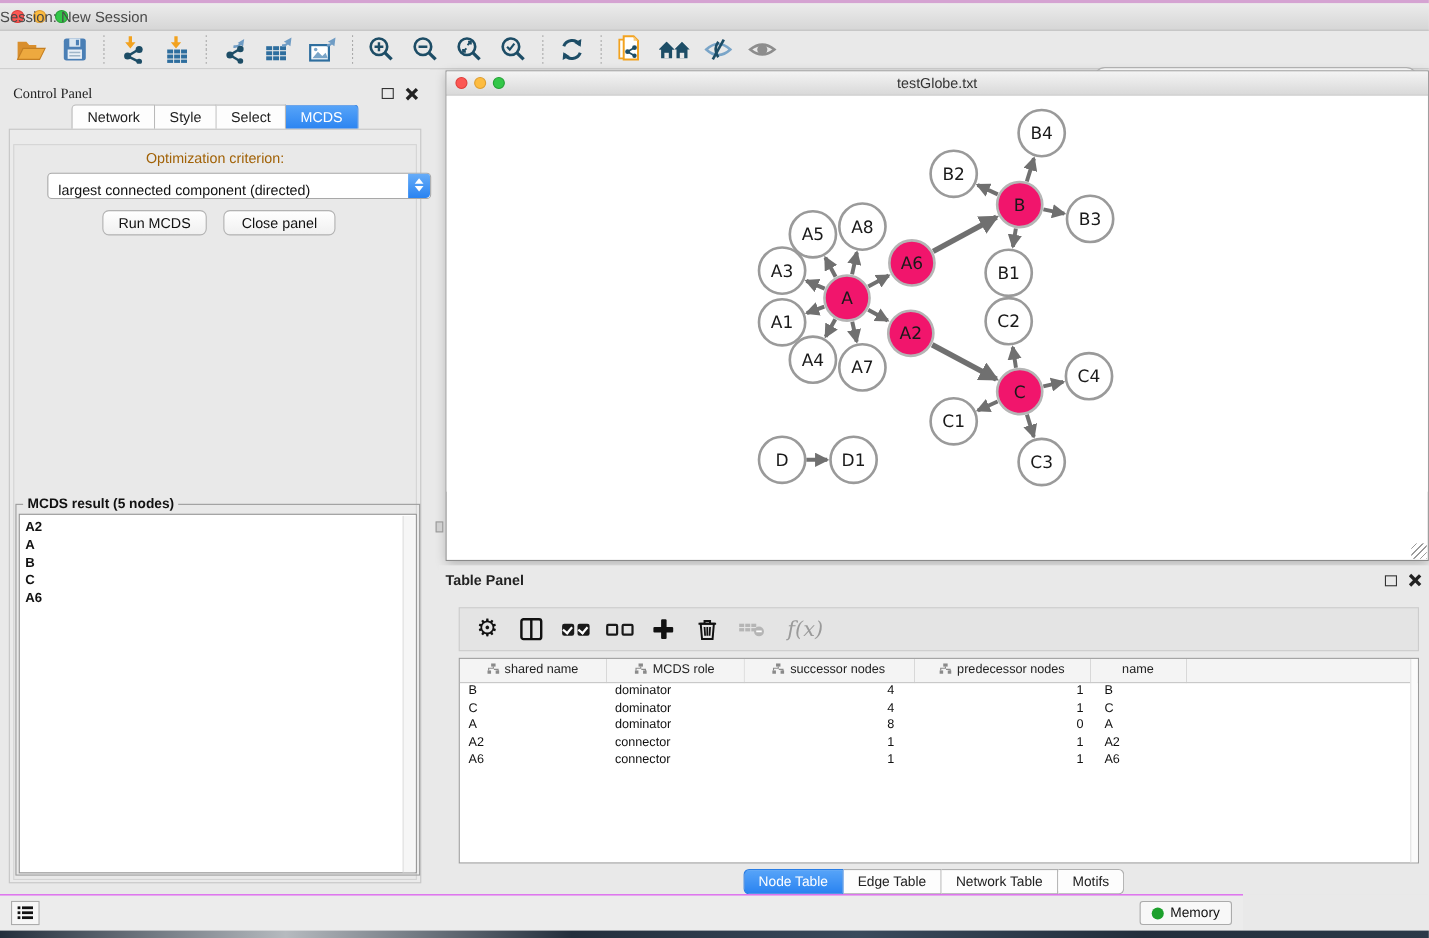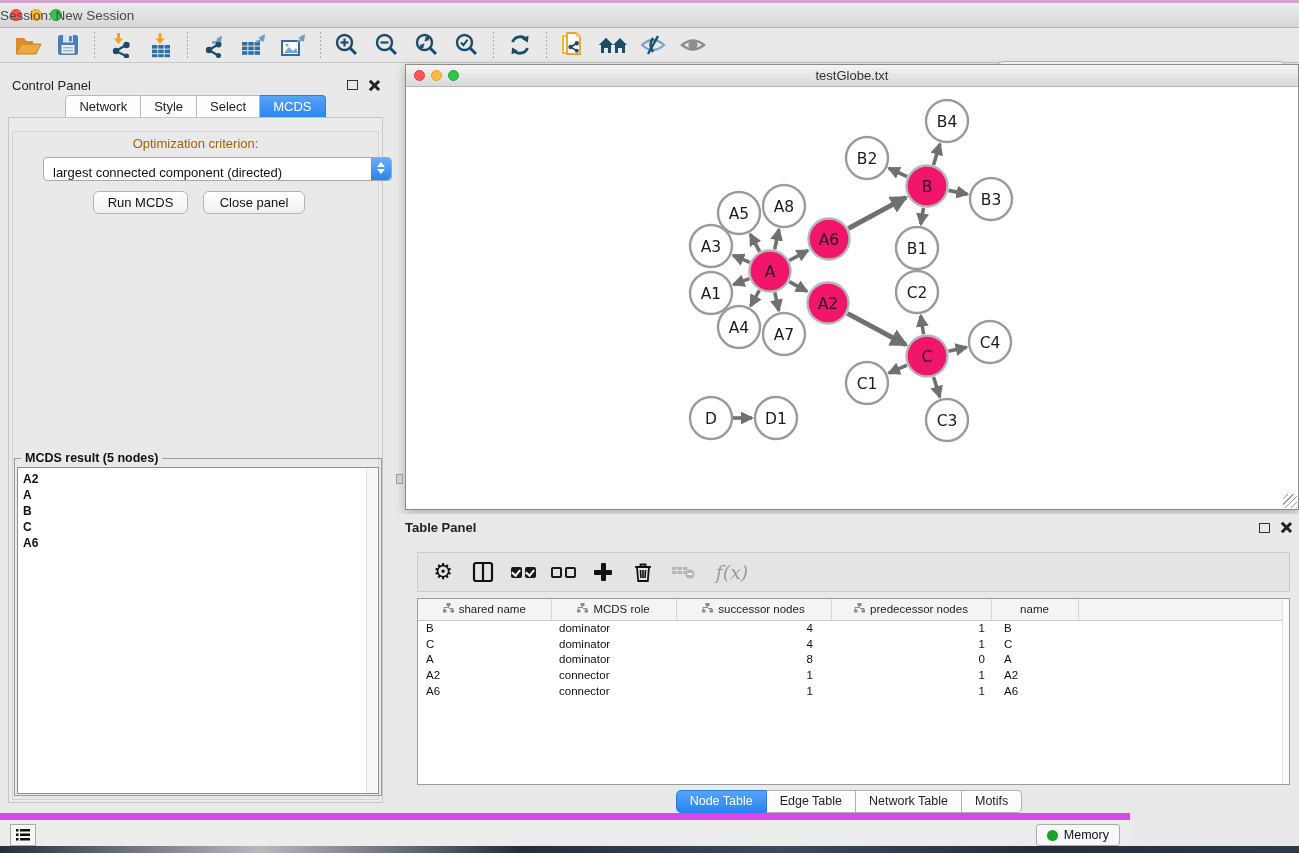--- a/index.html
+++ b/index.html
@@ -27,21 +27,21 @@
   #toolbar { left:0; top:28px; width:1299px; height:35px; background:#e9e9e9;
     border-bottom:1px solid #c9c9c9; display:flex; align-items:center; padding-left:8px; }
   .tb-btn { width:30px; height:28px; display:flex; align-items:center; justify-content:center; margin:0 5px; }
   .tb-sep { width:1px; height:26px; margin:0 6px; background:repeating-linear-gradient(#aaa 0 2px, transparent 2px 4px); }
   #search-box { position:absolute; right:10px; top:33px; width:295px; height:21px; background:#fff;
     border:1px solid #b5b5b5; border-radius:11px; display:flex; align-items:center; padding-left:7px; }
   #search-box input { border:none; outline:none; flex:1; font-size:12px; background:transparent; margin-left:4px; }
 
   
   #control-panel { left:0; top:63px; width:391px; height:750px; background:#e9e9e9; }
-  .panel-head { height:30px; display:flex; align-items:center; padding:0 12px; }
+  .panel-head { height:30px; display:flex; align-items:center; padding:0 12px;font-family:Liberation Serif, serif; }
   .panel-title { font-size:13px; color:#222; flex:1; }
   .float-btn { width:11px; height:10px; border:1.5px solid #333; margin-right:10px; }
   .close-x { width:11px; height:11px; position:relative; }
   .close-x:before, .close-x:after { content:""; position:absolute; left:5px; top:-1px; width:2.6px; height:13px; background:#222; }
   .close-x:before { transform:rotate(45deg); } .close-x:after { transform:rotate(-45deg); }
 
   #ctl-tabs { position:absolute; left:0; top:95px; width:391px; display:flex; justify-content:center; }
   .tab { font-size:13px; color:#222; background:#fdfdfd; border:1px solid #b9b9b9; border-left:none;
     padding:3px 13px 4px; }
   .tab:first-child { border-left:1px solid #b9b9b9; border-radius:4px 0 0 0; }
@@ -108,22 +108,22 @@
   td.num { text-align:right; }
   #tbl-scroll { position:absolute; right:0; top:0; width:7px; height:100%; background:#fbfbfb; border-left:1px solid #e2e2e2; }
 
   #tp-tabs { position:absolute; left:0; right:0; top:276px; display:flex; justify-content:center; }
   .tp-tab { font-size:12.5px; color:#222; background:#fdfdfd; border:1px solid #b0b0b0; border-left:none; padding:3px 13px 4px; }
   .tp-tab:first-child { border-left:1px solid #b0b0b0; border-radius:5px 0 0 5px; }
   .tp-tab:last-child { border-radius:0 5px 5px 0; }
   .tp-tab.active { background:linear-gradient(#57a4f8,#2a83f1); color:#fff; border-color:#2a7de4; }
 
   
-  #status-bar { left:0; top:813px; width:1130px; height:33px; background:#ececec; border-top:7px solid #d946ef;
-    display:flex; align-items:flex-end; padding:0 10px; }
+  #status-bar { left:0; top:813px; width:1130px; height:33px; background:#ececec; border-top:1px solid #d946ef;
+    display:flex; align-items:center; padding:0 10px; }
   #list-btn { width:26px; height:22px; background:#f6f6f6; border:1px solid #ababab; display:flex; align-items:center; justify-content:center; }
   #memory-btn { margin-left:auto; height:22px; background:#f8f8f8; border:1px solid #ababab; border-radius:3px;
     display:flex; align-items:center; gap:6px; padding:0 10px; font-size:12.5px; color:#111; }
   #mem-dot { width:11px; height:11px; border-radius:50%; background:#1ca02c; }
 
   svg text { font-family:"DejaVu Sans",sans-serif; }
 </style>
 </head>
 <body>
 

